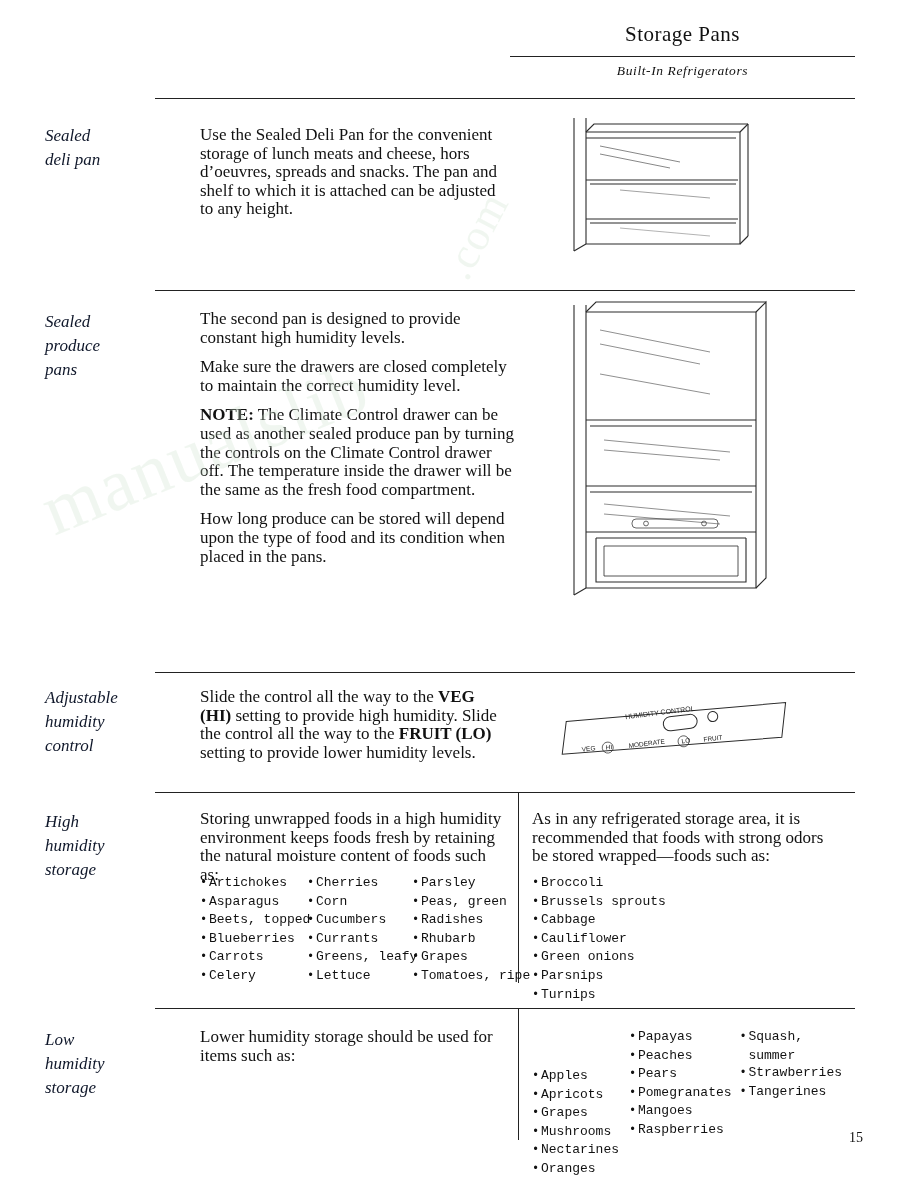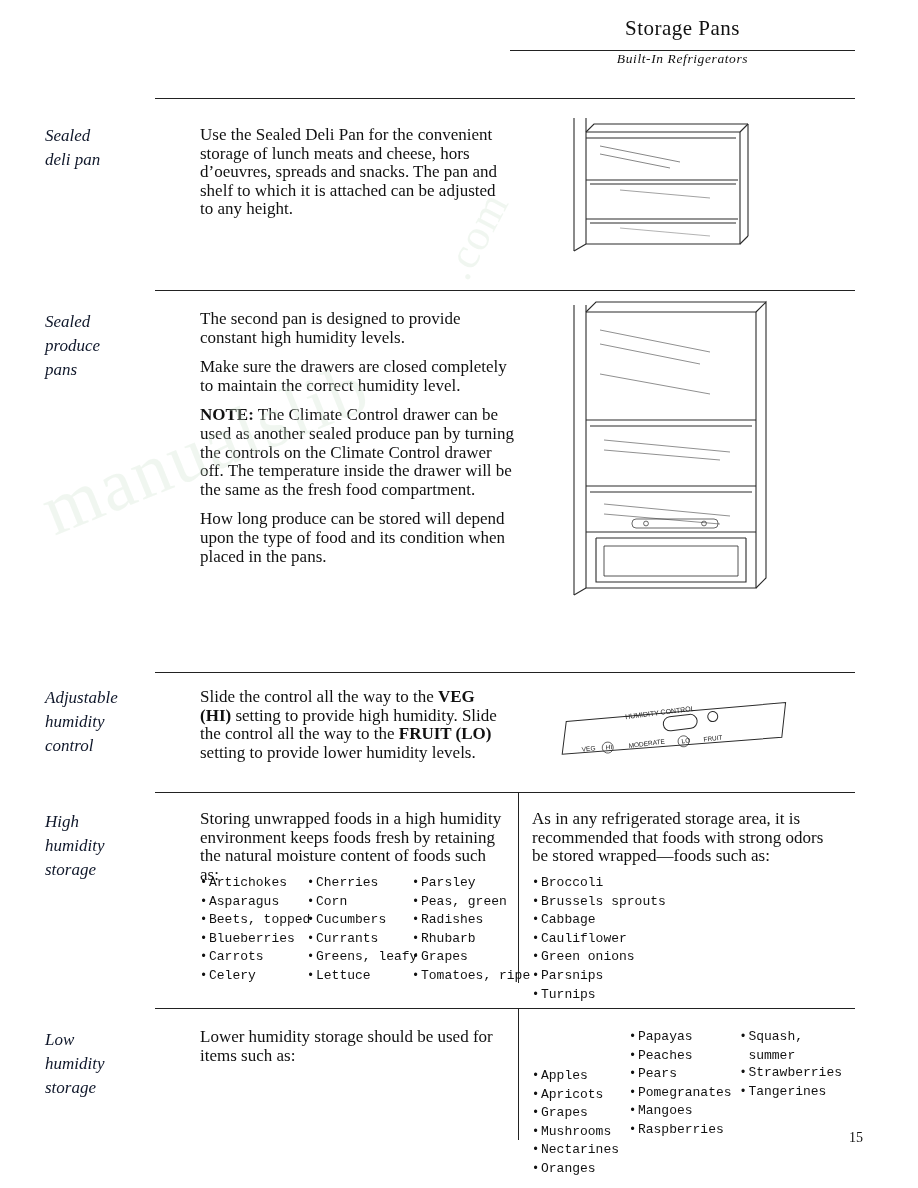--- a/index.html
+++ b/index.html
@@ -18,36 +18,37 @@
 
   .page {
     position: absolute;
     inset: 0;
   }
 
   
   .header {
     position: absolute;
     left: 510px;
-    top: 16px;
+    top: 22px;
     width: 345px;
   }
   .header-title {
     font-family: "Liberation Serif", serif;
     font-size: 21px;
     letter-spacing: 0.5px;
     text-align: center;
     color: #111;
   }
   .header-rule {
     margin-top: 9px;
     border-top: 1px solid #222;
     width: 100%;
   }
   .header-sub {
+    margin-top: 6px;
     font-family: "Liberation Serif", serif;
     font-style: italic;
     font-size: 13.5px;
     letter-spacing: 0.6px;
     text-align: center;
     color: #111;
   }
 
   
   .rule {

